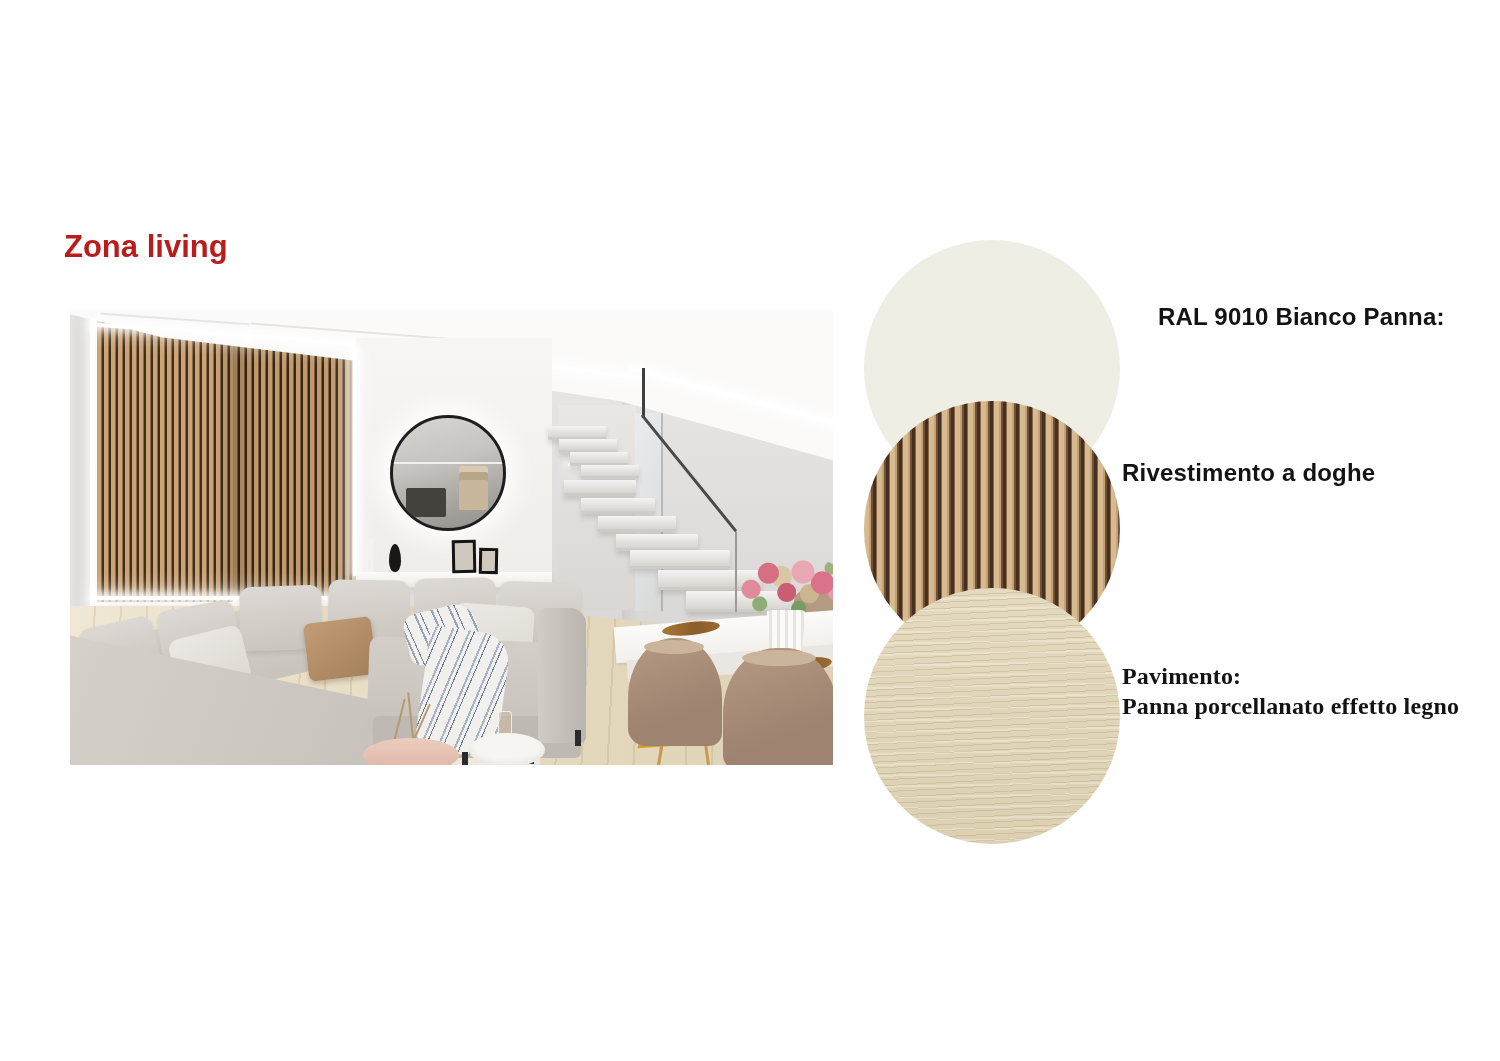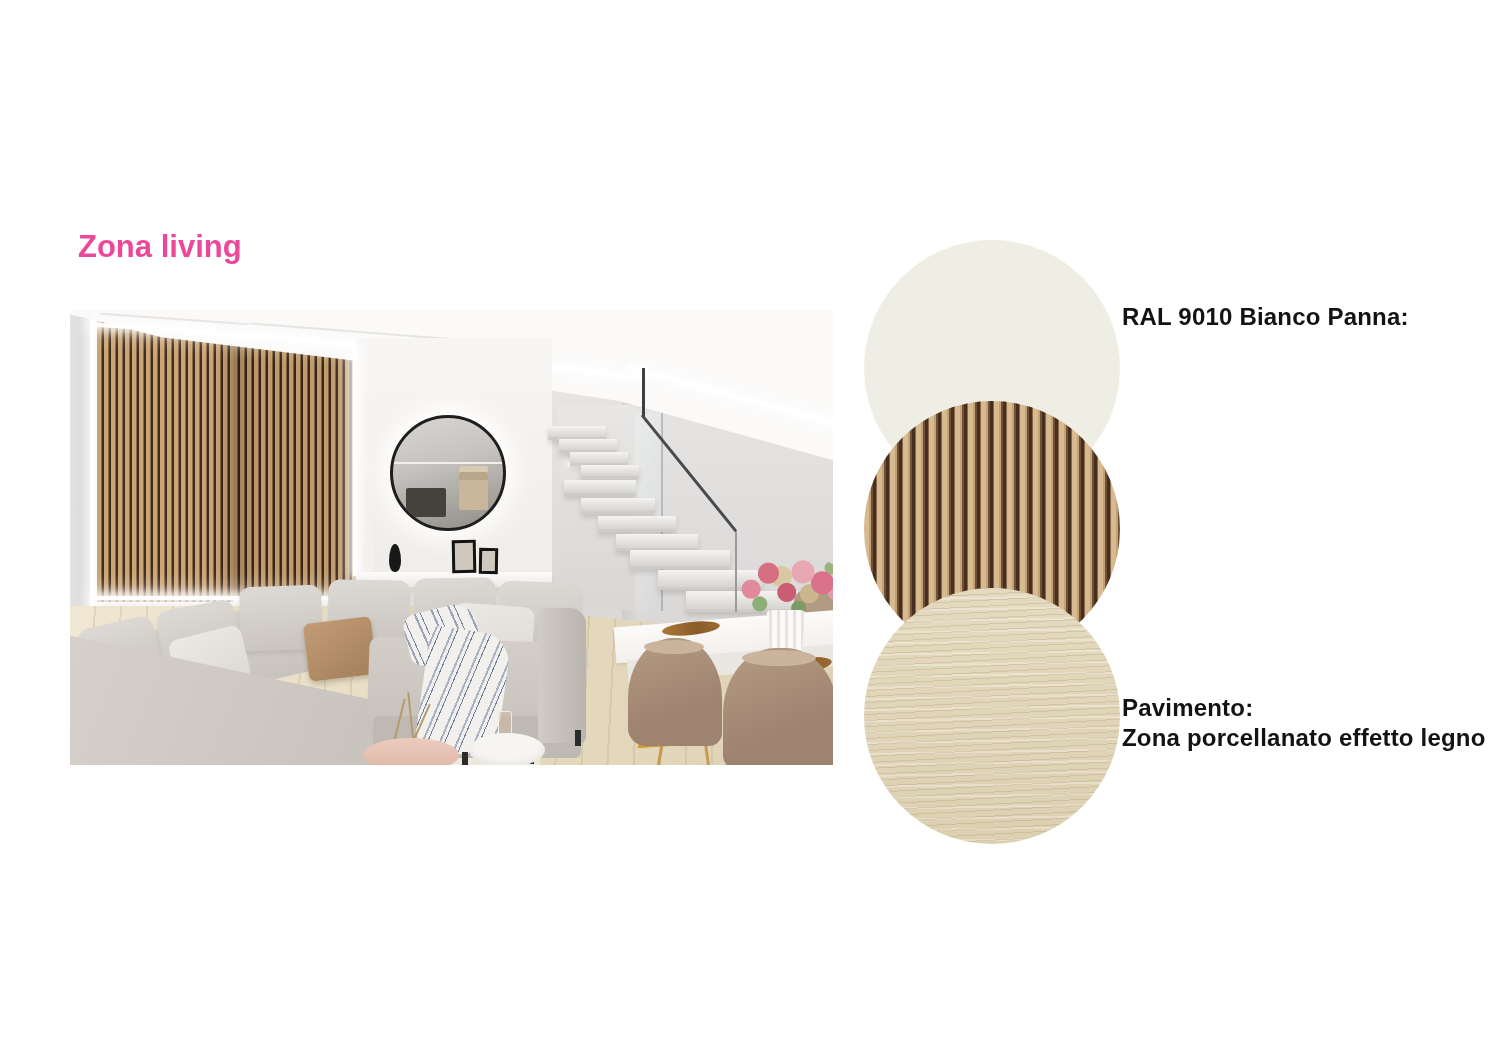--- a/index.html
+++ b/index.html
@@ -2,21 +2,21 @@
 <html><head>
 <meta charset="utf-8">
 <style>
   html,body{margin:0;padding:0;background:#ffffff;}
   body{font-family:"Liberation Sans", sans-serif;color:#1c1c1c;}
   .page{position:relative;width:1500px;height:1061px;background:#ffffff;overflow:hidden;}
 
   
   .title{position:absolute;left:70px;top:38px;font-size:41px;font-weight:500;letter-spacing:.5px;
          text-decoration:underline;text-decoration-thickness:2.5px;text-underline-offset:8px;color:#141414;}
-  .section{position:absolute;left:78px;top:203px;font-size:31px;font-weight:800;color:#ec4899;}
+  .section{position:absolute;left:64px;top:203px;font-size:31px;font-weight:800;color:#b91c1c;}
 
   
   .photo{position:absolute;left:70px;top:310px;width:763px;height:455px;overflow:hidden;background:#e9e7e5;}
   .photo *{position:absolute;}
 
   .ph-base{inset:0;background:linear-gradient(105deg,#efedeb 0%,#eae8e6 45%,#dedddb 72%,#d6d5d3 100%);}
   .right-wall{left:460px;top:55px;right:0;height:290px;background:linear-gradient(180deg,#e7e6e5,#d8d7d5);}
   .corner-shade{left:552px;top:60px;width:16px;height:265px;background:linear-gradient(90deg,rgba(0,0,0,.06),rgba(0,0,0,0));}
   .hall{left:488px;top:95px;width:78px;height:205px;background:linear-gradient(180deg,#e9e7e5,#d9d6d3);}
   .hall-light{left:498px;top:152px;width:56px;height:3px;background:#fff;transform:rotate(-2deg);
@@ -146,23 +146,23 @@
   .sw{position:absolute;width:256px;height:256px;border-radius:50%;}
   .sw-ral{left:864px;top:240px;background:#efeee4;}
   .sw-doghe{left:864px;top:401px;
     background:repeating-linear-gradient(90deg,#d8ba90 0 5px,#c2a172 5px 7px,#70503a 7px 9px,#452f1e 9px 12px,#8a6648 12px 13px);}
   .sw-floor{left:864px;top:588px;
     background:repeating-linear-gradient(177deg,rgba(145,118,78,.20) 0 1px,rgba(0,0,0,0) 1px 6px),
                repeating-linear-gradient(179deg,rgba(255,255,255,.28) 0 2px,rgba(0,0,0,0) 2px 11px),
                linear-gradient(180deg,#e4dabf,#dcd0b1);}
 
   .sw-label{position:absolute;left:1122px;font-size:24px;font-weight:800;color:#131313;letter-spacing:.2px;}
-  .lab1{top:303px;}
+  .lab1{top:303px;margin-left:36px;}
   .lab2{top:459px;}
-  .lab3{top:693px;line-height:30px;}
+  .lab3{top:661px;line-height:30px;font-family:Liberation Serif, serif;}
 </style>
 </head>
 <body>
 
 <div class="page">
 
   <h2 class="section">Zona living</h2>
 
   <div class="photo" title="Render della zona living: parete a doghe di legno, specchio rotondo retroilluminato, scala bianca con ringhiera in vetro, divano angolare grigio chiaro, tavolo da pranzo bianco con sedie tortora e bouquet rosa">
     <div class="ph-base"></div>
@@ -267,18 +267,19 @@
     <div class="ctable-blush"></div>
     <div class="glass-cup"></div>
     <div class="ctable-white"></div>
   </div>
 
   <div class="sw sw-ral"></div>
   <div class="sw sw-doghe"></div>
   <div class="sw sw-floor"></div>
 
   <div class="sw-label lab1">RAL 9010 Bianco Panna:</div>
+  <div class="sw-label lab2">Rivestimento a doghe</div>
   <div class="sw-label lab3">
     <div>Pavimento:</div>
-    <div>Zona porcellanato effetto legno</div>
+    <div>Panna porcellanato effetto legno</div>
   </div>
 
 </div>
 
 </body></html>

